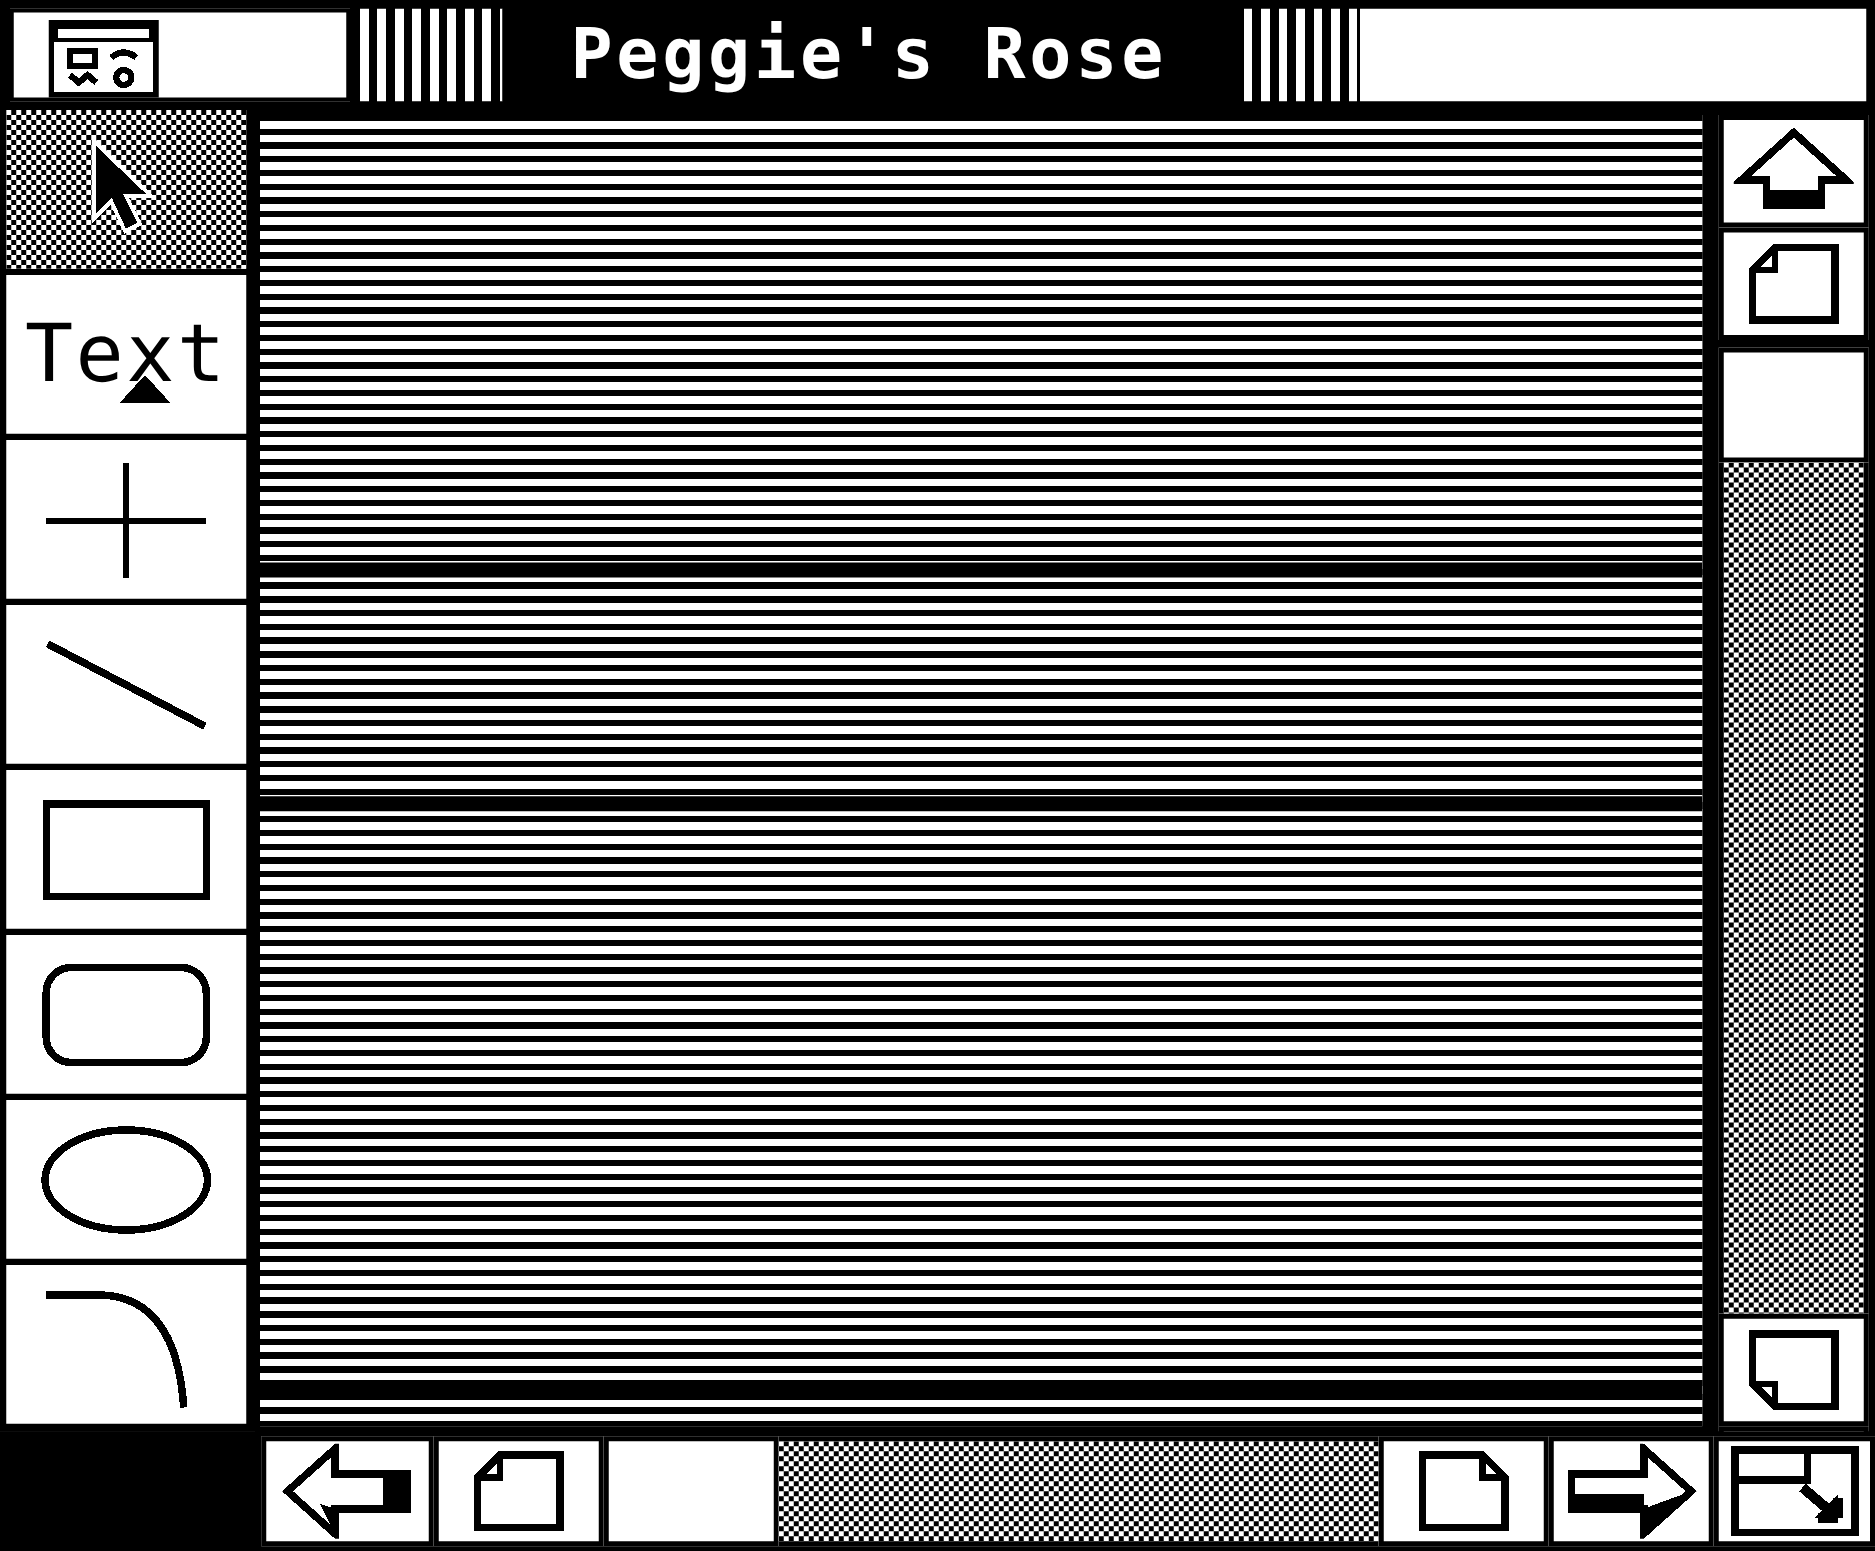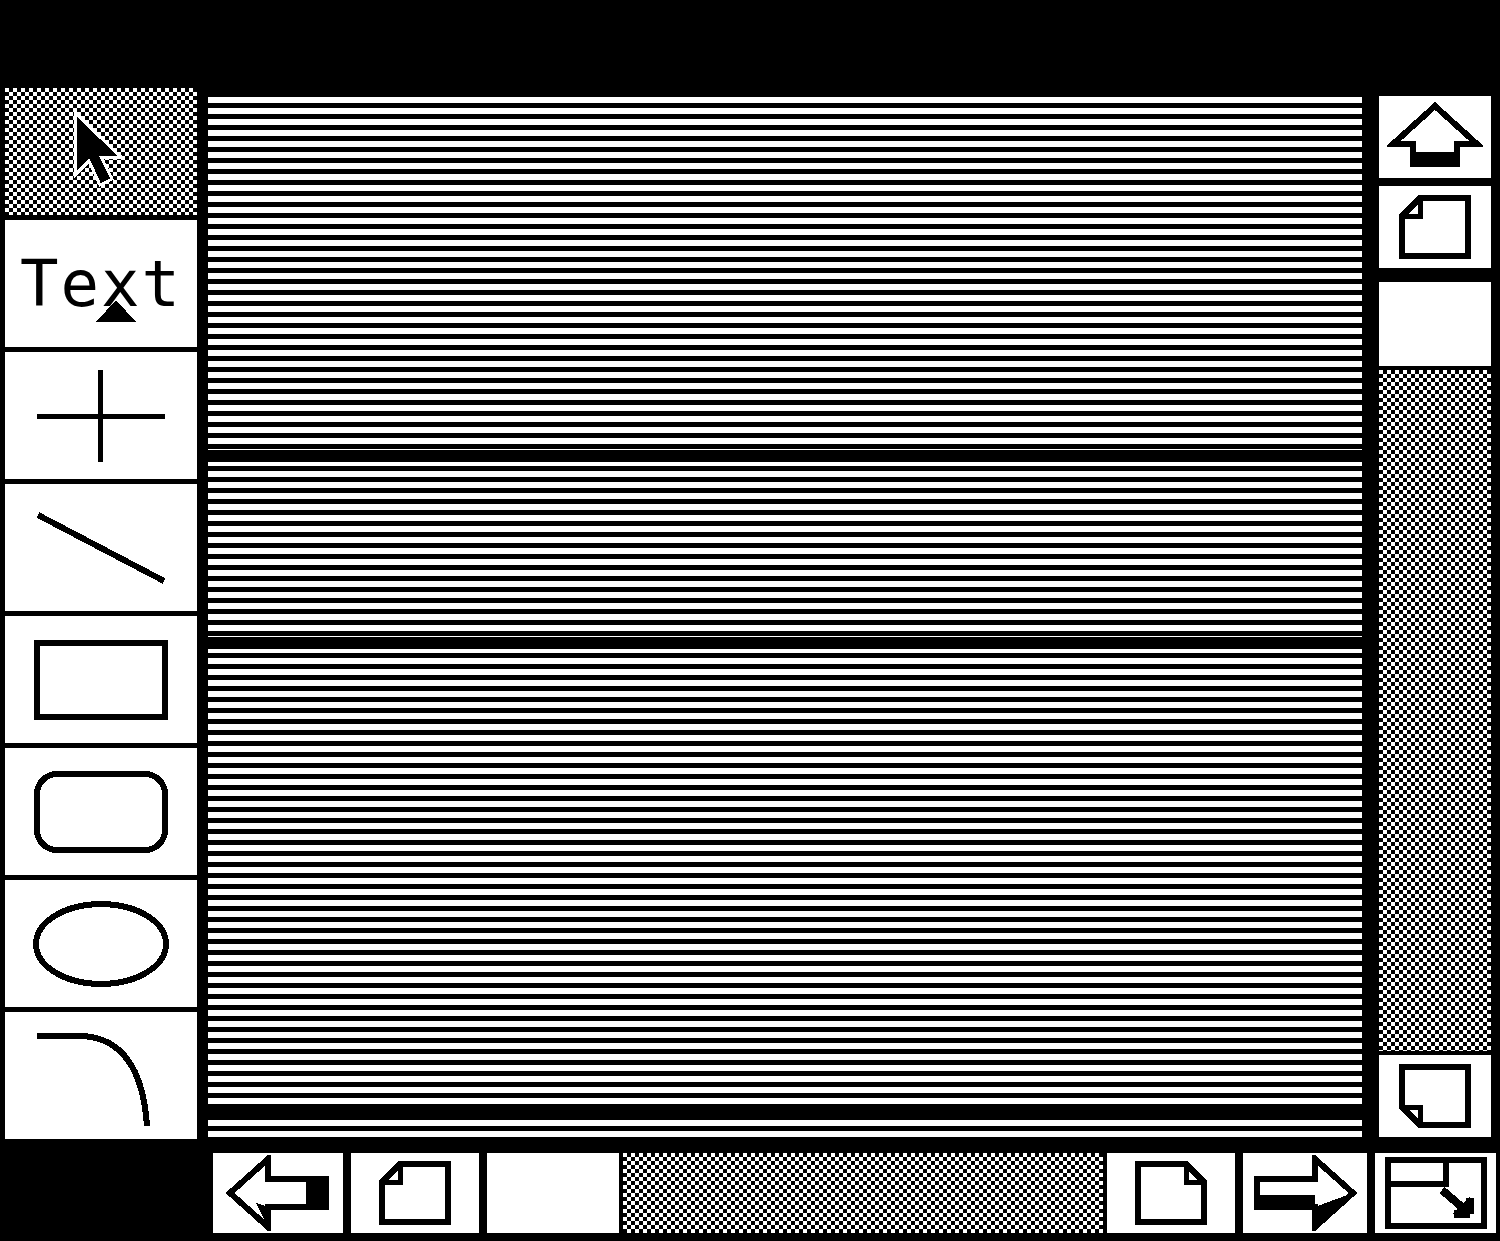--- a/index.html
+++ b/index.html
@@ -292,20 +292,43 @@
     overflow: hidden;
     clip: rect(0,0,0,0);
     white-space: nowrap;
   }
 </style>
 </head>
 <body>
 
 <div id="app-window">
 
+  <div id="title-bar">
+
+    <div id="title-close-area">
+      <div id="close-box">
+        <svg viewBox="0 0 88 62" shape-rendering="crispEdges">
+          <rect x="2" y="2" width="84" height="58" fill="#fff" stroke="#000" stroke-width="5"></rect>
+          <rect x="6" y="6" width="76" height="10" fill="#fff" stroke="#000" stroke-width="3"></rect>
+          <rect x="17" y="25" width="20" height="12" fill="#fff" stroke="#000" stroke-width="5"></rect>
+          <path d="M50 30 q10 -8 20 0" fill="none" stroke="#000" stroke-width="5"></path>
+          <circle cx="60" cy="46" r="6" fill="#fff" stroke="#000" stroke-width="5"></circle>
+          <path d="M17 44 l7 6 l7 -6 l7 6" fill="none" stroke="#000" stroke-width="5"></path>
+        </svg>
+      </div>
+    </div>
+
+    <div id="title-stripes-left" class="title-stripes"></div>
+
+    <div id="window-title">Peggie's Rose</div>
+
+    <div id="title-stripes-right" class="title-stripes"></div>
+
+    <div id="title-zoom-area"></div>
+  </div>
 
   <div id="window-body">
 
     <div id="tool-palette">
 
       <div class="tool-cell selected">
         <span class="sr-only">Arrow</span>
         <div class="tool-glyph">
           <svg width="64" height="82" viewBox="0 0 64 82" shape-rendering="crispEdges">
             <path d="M6 2 L6 64 L20 50 L31 74 L43 68 L32 46 L52 46 Z" fill="#000" stroke="#fff" stroke-width="3"></path>

